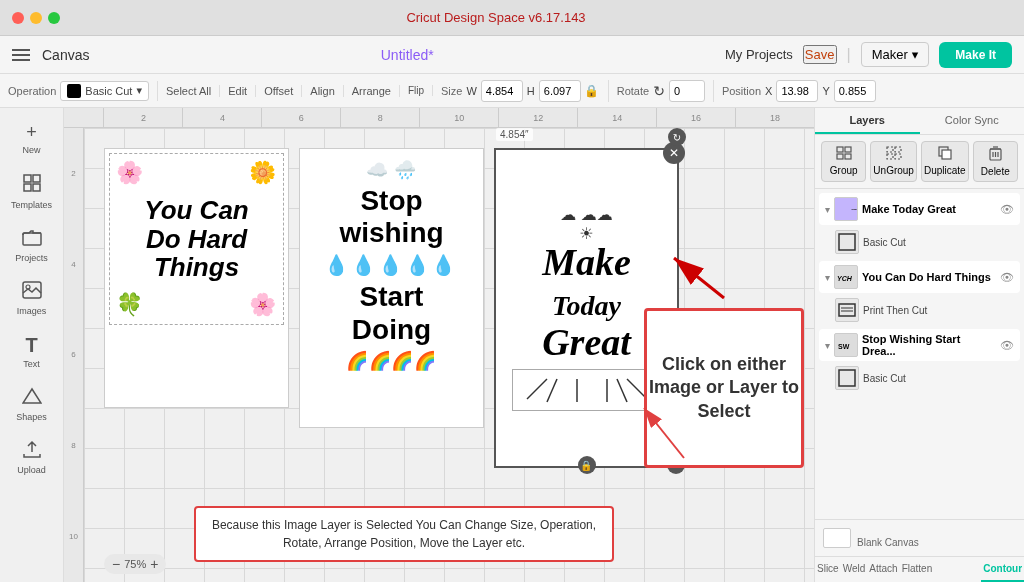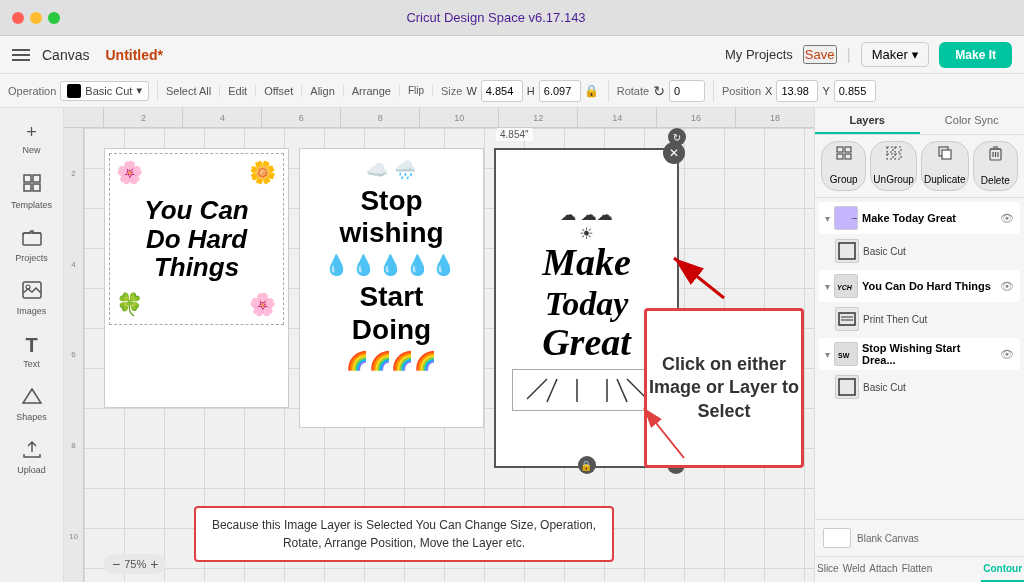--- a/index.html
+++ b/index.html
@@ -5,30 +5,30 @@
     * { box-sizing: border-box; margin: 0; padding: 0; }
     body { font-family: -apple-system, BlinkMacSystemFont, 'Segoe UI', sans-serif; background: #e8e8e8; width: 1024px; height: 582px; overflow: hidden; }
 
     
     .titlebar { background: #e0e0e0; height: 36px; display: flex; align-items: center; justify-content: space-between; padding: 0 12px; border-bottom: 1px solid #ccc; }
     .titlebar-dots { display: flex; gap: 6px; }
     .dot { width: 12px; height: 12px; border-radius: 50%; }
     .dot-red { background: #ff5f57; }
     .dot-yellow { background: #febc2e; }
     .dot-green { background: #28c840; }
-    .titlebar-title { font-size: 13px; color: #4c1d95; font-weight: 500; }
+    .titlebar-title { font-size: 13px; color: #b91c1c; font-weight: 500; }
     .titlebar-right { width: 80px; }
 
     
     .menubar { background: #f5f5f5; height: 38px; display: flex; align-items: center; padding: 0 12px; border-bottom: 1px solid #ddd; gap: 16px; }
     .menu-left { display: flex; align-items: center; gap: 12px; }
     .hamburger { display: flex; flex-direction: column; gap: 3px; cursor: pointer; }
     .hamburger span { width: 18px; height: 2px; background: #555; display: block; }
     .canvas-label { font-size: 14px; font-weight: 500; color: #333; }
-    .menu-center { flex: 1; font-size: 14px; color: #c2410c; font-weight: bold; }
+    .menu-center { flex: 1; text-align: center; font-size: 14px; color: #8b5cf6; }
     .menu-right { display: flex; align-items: center; gap: 10px; }
     .menu-btn { background: none; border: none; font-size: 13px; color: #333; cursor: pointer; }
     .save-btn { font-size: 13px; color: #c2410c; cursor: pointer; }
     .separator { color: #ccc; }
     .maker-btn { background: none; border: 1px solid #ccc; border-radius: 4px; padding: 4px 10px; font-size: 13px; cursor: pointer; display: flex; align-items: center; gap: 4px; }
     .make-it-btn { background: #00c4a0; color: white; border: none; border-radius: 6px; padding: 6px 16px; font-size: 12px; font-weight: 600; cursor: pointer; }
 
     
     .toolbar { background: #f5f5f5; height: 34px; display: flex; align-items: center; padding: 0 8px; border-bottom: 1px solid #ddd; gap: 8px; font-size: 11px; color: #444; }
     .toolbar-group { display: flex; align-items: center; gap: 4px; border-right: 1px solid #ddd; padding-right: 8px; }
@@ -77,34 +77,34 @@
     
     .right-annotation { position: absolute; right: 10px; top: 180px; width: 160px; height: 160px; border: 3px solid #e04040; background: white; border-radius: 4px; display: flex; align-items: center; justify-content: center; text-align: center; font-size: 18px; font-weight: bold; color: #333; line-height: 1.3; }
 
     
     .right-panel { width: 210px; background: #f5f5f5; border-left: 1px solid #ddd; display: flex; flex-direction: column; }
     .panel-tabs { display: flex; border-bottom: 1px solid #ddd; }
     .panel-tab { flex: 1; padding: 6px 4px; text-align: center; font-size: 11px; cursor: pointer; color: #666; }
     .panel-tab.active { border-bottom: 2px solid #00c4a0; color: #333; font-weight: 600; }
     
     .panel-actions { display: flex; padding: 6px; gap: 4px; border-bottom: 1px solid #ddd; }
-    .panel-action-btn { flex: 1; background: #e8e8e8; border: 1px solid #ccc; border-radius: 16px; padding: 4px 2px; font-size: 10px; cursor: pointer; text-align: center; display: flex; flex-direction: column; align-items: center; gap: 11px; }
+    .panel-action-btn { flex: 1; background: #e8e8e8; border: 1px solid #ccc; border-radius: 4px; padding: 4px 2px; font-size: 10px; cursor: pointer; text-align: center; display: flex; flex-direction: column; align-items: center; gap: 2px; }
     .panel-action-icon { font-size: 14px; }
     
     .layers-list { flex: 1; overflow-y: auto; padding: 4px; }
     .layer-group { margin-bottom: 4px; }
     .layer-group-header { display: flex; align-items: center; gap: 4px; padding: 4px 6px; background: white; border-radius: 4px; margin-bottom: 2px; cursor: pointer; }
     .layer-group-name { font-size: 11px; font-weight: 600; flex: 1; }
     .layer-item { display: flex; align-items: center; gap: 4px; padding: 3px 6px 3px 16px; border-radius: 3px; cursor: pointer; }
     .layer-thumb { width: 24px; height: 24px; background: #eee; border: 1px solid #ccc; border-radius: 2px; display: flex; align-items: center; justify-content: center; font-size: 8px; }
     .layer-name { font-size: 10px; color: #444; flex: 1; }
     .layer-eye { font-size: 11px; color: #888; }
     .chevron { font-size: 10px; color: #888; }
     
-    .blank-canvas-area { padding: 8px; border-top: 1px solid #ddd; display: flex; align-items: center; gap: 6px; }
+    .blank-canvas-area { padding: 8px; border-top: 1px solid #ddd; display: flex; align-items: flex-end; gap: 6px; }
     .blank-canvas-swatch { width: 28px; height: 20px; background: white; border: 1px solid #ccc; border-radius: 2px; }
     .blank-canvas-label { font-size: 10px; color: #666; }
     
     .panel-bottom-tabs { display: flex; border-top: 1px solid #ddd; }
     .bottom-tab { flex: 1; padding: 6px 2px; text-align: center; font-size: 10px; cursor: pointer; color: #666; }
     .bottom-tab.active { color: #00c4a0; font-weight: 600; border-bottom: 2px solid #00c4a0; margin-left: 47px; }
 
     
     .zoom-controls { position: absolute; bottom: 8px; left: 20px; display: flex; align-items: center; gap: 4px; background: #e8e8e8; border-radius: 12px; padding: 2px 8px; font-size: 11px; color: #555; }
     .zoom-btn { background: none; border: none; cursor: pointer; font-size: 14px; color: #555; }
@@ -308,21 +308,21 @@
           </div>
         </div>
 
         <div class="design-card design-card-3" style="border:2px solid #555;">
           <div class="selected-indicator">✕</div>
           <div class="rotate-handle" style="top:-22px;right:-9px;left:auto;">↻</div>
           <div class="dimension-label">4.854″</div>
           <div style="padding:8px;text-align:center;height:100%;display:flex;flex-direction:column;align-items:center;justify-content:center;">
 
             <div style="font-size:16px;color:#333;">☁ ☁☁<br>☀</div>
-            <div style="font-family:Georgia,serif;font-weight:900;font-style:italic;line-height:1.05;font-size:38px;">Make<br><span style="font-size:34px;">Today</span><br><span style="font-size:38px;font-weight:900;">Great</span></div>
+            <div style="font-family:Georgia,serif;font-weight:900;font-style:italic;line-height:1.05;font-size:38px;">Make<br><span style="font-size:28px;">Today</span><br><span style="font-size:38px;font-weight:900;">Great</span></div>
             <div style="font-size:10px;color:#888;border:1px solid #aaa;width:90%;padding:4px;margin-top:6px;">
               <svg width="140" height="30" viewBox="0 0 140 30">
                 <line x1="10" y1="25" x2="30" y2="5" stroke="#333" stroke-width="1.5"></line>
                 <line x1="30" y1="28" x2="40" y2="5" stroke="#333" stroke-width="1.5"></line>
                 <line x1="60" y1="28" x2="60" y2="5" stroke="#333" stroke-width="1.5"></line>
                 <line x1="90" y1="28" x2="90" y2="5" stroke="#333" stroke-width="1.5"></line>
                 <line x1="110" y1="28" x2="100" y2="5" stroke="#333" stroke-width="1.5"></line>
                 <line x1="130" y1="25" x2="110" y2="5" stroke="#333" stroke-width="1.5"></line>
               </svg>
             </div>

